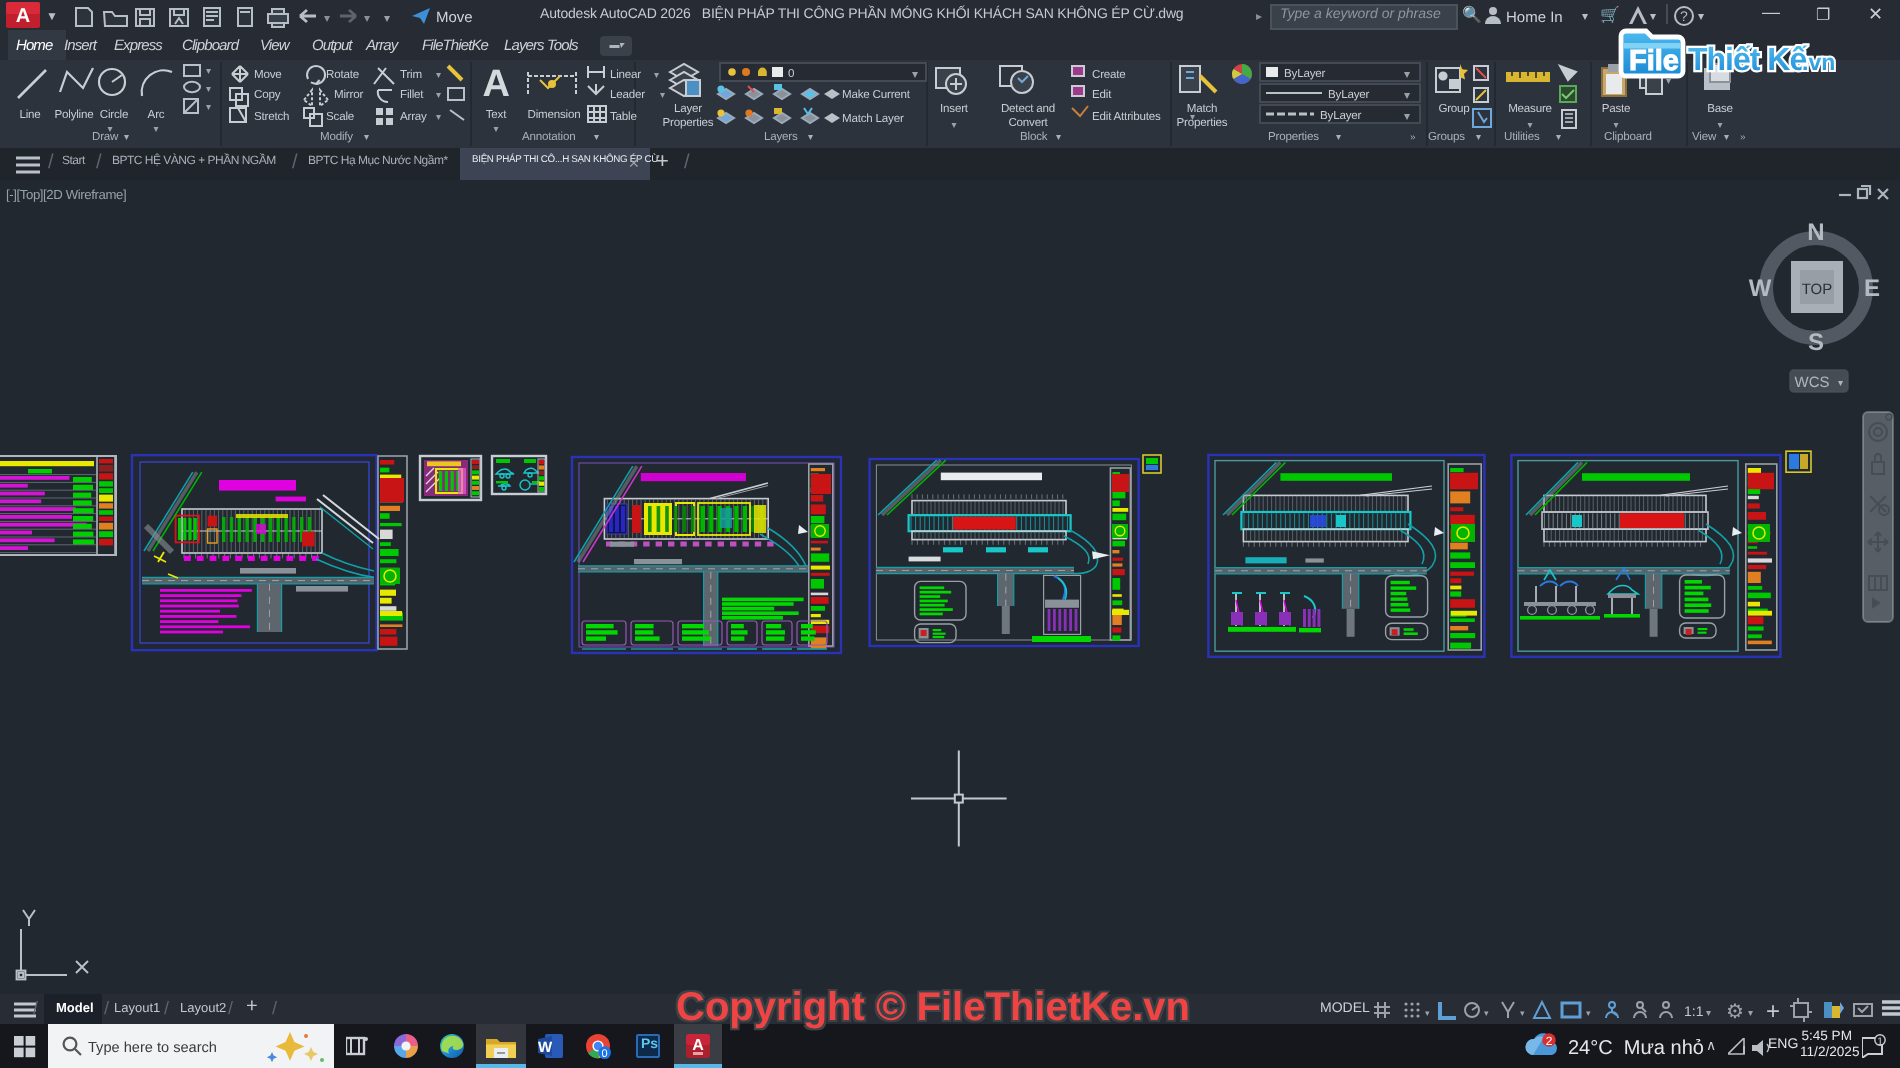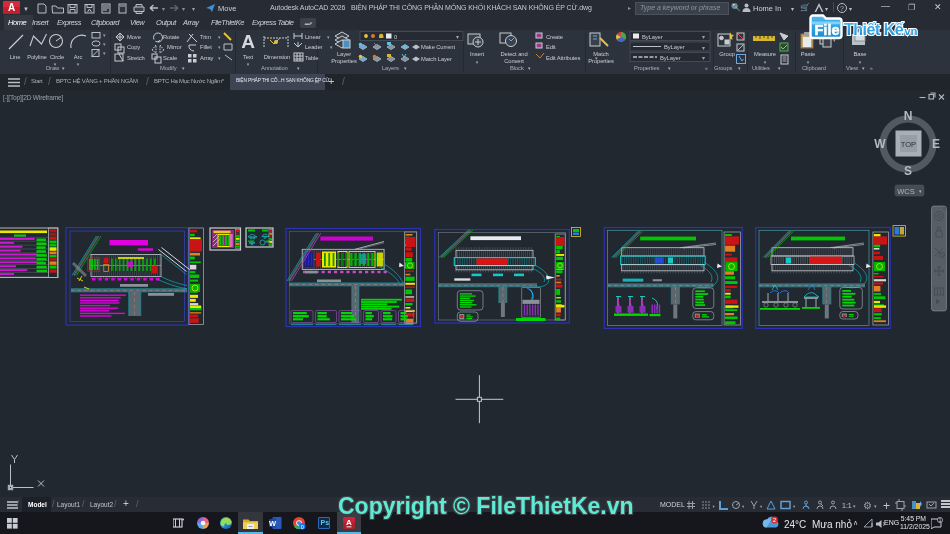--- a/index.html
+++ b/index.html
@@ -16,21 +16,21 @@
 
 #ftabs{left:0;top:74px;width:950px;height:16px;background:#20242b;color:#a9b0b9;font-size:6px;letter-spacing:-0.25px;}
 #ftabs .slash{color:#5d646e;font-size:10px;position:absolute;top:2px;}
 
 #canvas{left:0;top:90px;width:950px;height:407px;background:#212830;}
 
 #statusbar{left:0;top:497px;width:950px;height:15px;background:#272c35;color:#c3c8cf;font-size:8px;}
 
 #taskbar{left:0;top:512px;width:950px;height:22px;background:#15171d;color:#e8e8e8;font-size:8px;}
 
-#wm{left:338px;top:493px;width:300px;font-size:23px;font-weight:bold;color:#5eead4;
+#wm{left:338px;top:493px;width:300px;font-size:20px;font-weight:bold;color:#ef4444;
  text-shadow:-1px -1px 0 #3e4246,1px -1px 0 #3e4246,-1px 1px 0 #3e4246,1px 1px 0 #3e4246;white-space:nowrap;}
 </style></head>
 <body>
 <div class="abs" id="canvas"></div>
 <svg class="abs" id="draw" style="left:0;top:0" width="950" height="534" viewBox="0 0 950 534">
 <rect x="0" y="90" width="950" height="407" fill="#212830"></rect>
 <text x="3" y="99.5" font-family="Liberation Sans" font-size="6.6" letter-spacing="-0.2" fill="#98a0a8">[-][Top][2D Wireframe]</text>
 <g stroke="#aeb5bd" stroke-width="1.1" fill="none">
       <path d="M919.5 97.5h6"></path>
       <rect x="929" y="94.5" width="4.5" height="4.5"></rect>
@@ -791,21 +791,21 @@
 <div class="abs" id="ribtabs">
     <div class="abs" id="hometab"></div>
  <span style="left:8px;color:#fff">Home</span>
  <span style="left:32px">Insert</span>
  <span style="left:57px">Express</span>
  <span style="left:91px">Clipboard</span>
  <span style="left:130px">View</span>
  <span style="left:156px">Output</span>
  <span style="left:183px">Array</span>
  <span style="left:211px">FileThietKe</span>
- <span style="left:252px">Express Table</span>
+ <span style="left:252px">Layers Tools</span>
  <span class="abs" style="left:300px;top:3px;width:16px;height:10px;background:#3a414b;border-radius:2px;color:#aeb5bd;font-size:5px;text-align:center;line-height:10px">▬▾</span>
 </div>
 <div class="abs" id="ribbon">
 <svg width="950" height="44" viewBox="0 0 950 44" font-family="Liberation Sans" font-size="5.8" fill="#c8cdd3" letter-spacing="-0.1">
 <g stroke="#242931">
         <path d="M110.5 1v42M235.5 1v42M317.5 1v42M463.5 1v42M585.5 1v42M713.5 1v42M747.5 1v42M795.5 1v42M843.5 1v42"></path>
       </g>
 
 <path d="M9 19L23 5" stroke="#c8cdd3" stroke-width="1.3"></path>
 <path d="M30 16l3.5-10 8 8 5-10" stroke="#c8cdd3" stroke-width="1.1" fill="none"></path>
@@ -1155,20 +1155,34 @@
   <path d="M254 2h9M254 5h9M254 8h9" stroke="#c3c8cf" stroke-width="1.8"></path>
  </svg>
 </div>
 <div class="abs" id="taskbar">
  <svg class="abs" style="left:7px;top:6px" width="11" height="11">
       <rect x="0" y="0" width="4.8" height="4.8" fill="#c9ced4"></rect>
       <rect x="5.8" y="0" width="4.8" height="4.8" fill="#c9ced4"></rect>
       <rect x="0" y="5.8" width="4.8" height="4.8" fill="#c9ced4"></rect>
       <rect x="5.8" y="5.8" width="4.8" height="4.8" fill="#c9ced4"></rect>
     </svg>
+ <div class="abs" style="left:24px;top:0;width:143px;height:22px;background:#f2f3f4;color:#4a4a4a">
+   <svg class="abs" style="left:7px;top:6px" width="11" height="11">
+        <circle cx="4" cy="4" r="3.2" fill="none" stroke="#555" stroke-width="1.1"></circle>
+        <path d="M6.5 6.5l3 3" stroke="#555" stroke-width="1.1"></path>
+      </svg>
+   <span class="abs" style="left:20px;top:7px;font-size:7.3px;color:#3a3a3a">Type here to search</span>
+   <svg class="abs" style="left:108px;top:3px" width="33" height="16">
+        <path d="M13 1l2.2 5 5 2.2-5 2.2-2.2 5-2.2-5-5-2.2 5-2.2z" fill="#e8b93a"></path>
+        <path d="M23.5 8.5l1.1 2.4 2.4 1.1-2.4 1.1-1.1 2.4-1.1-2.4-2.4-1.1 2.4-1.1z" fill="#e8c86a"></path>
+        <path d="M4 11l.8 1.8 1.8.8-1.8.8-.8 1.8-.8-1.8-1.8-.8 1.8-.8z" fill="#4a88d8"></path>
+        <circle cx="21" cy="3" r="1" fill="#e87838"></circle>
+        <circle cx="29" cy="15" r="1" fill="#6ab86a"></circle>
+      </svg>
+ </div>
  <svg class="abs" style="left:173px;top:6px" width="11" height="10">
       <rect x="0" y="1" width="9" height="8" fill="none" stroke="#c9ced4" stroke-width="1.2"></rect>
       <path d="M2.5 1v8M6.5 1v8" stroke="#c9ced4"></path>
       <circle cx="10" cy="1.5" r="1" fill="#c9ced4"></circle>
     </svg>
  <svg class="abs" style="left:197px;top:5px" width="12" height="12">
       <path d="M6 6L6 0A6 6 0 0 1 12 6z" fill="#e8608a"></path>
       <path d="M6 6L12 6A6 6 0 0 1 6 12z" fill="#e8a04a"></path>
       <path d="M6 6L6 12A6 6 0 0 1 0 6z" fill="#58a8e8"></path>
       <path d="M6 6L0 6A6 6 0 0 1 6 0z" fill="#8a68d8"></path>

